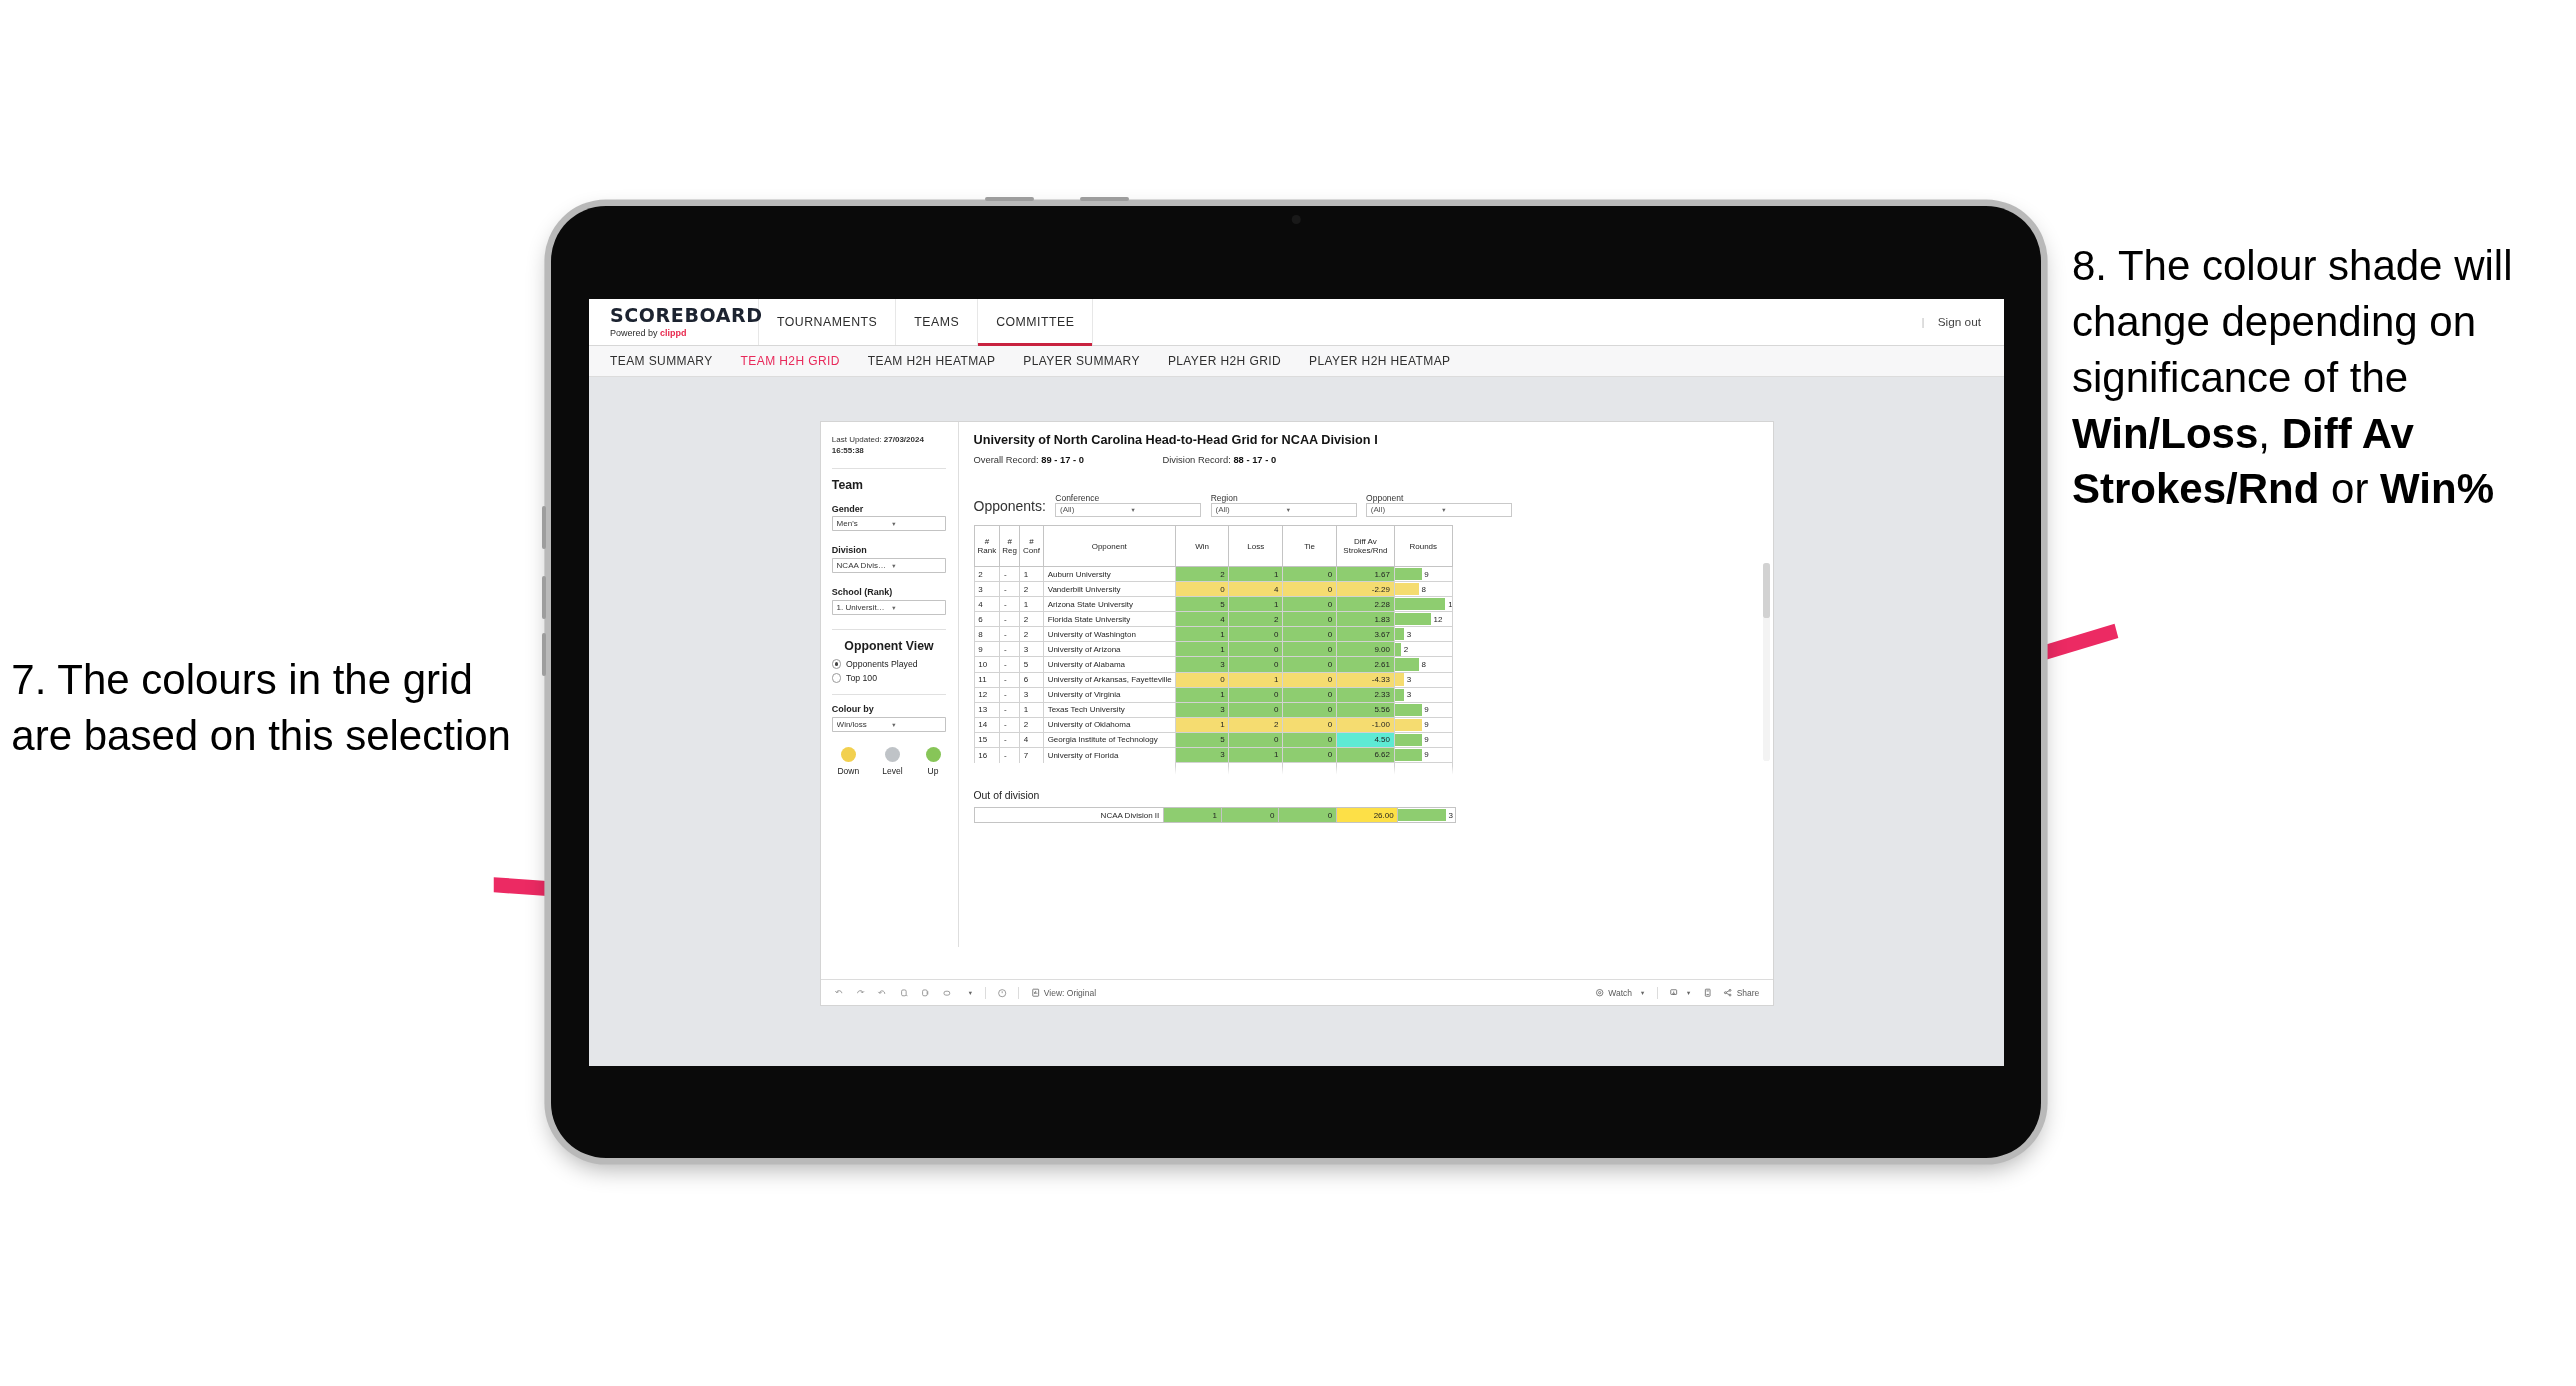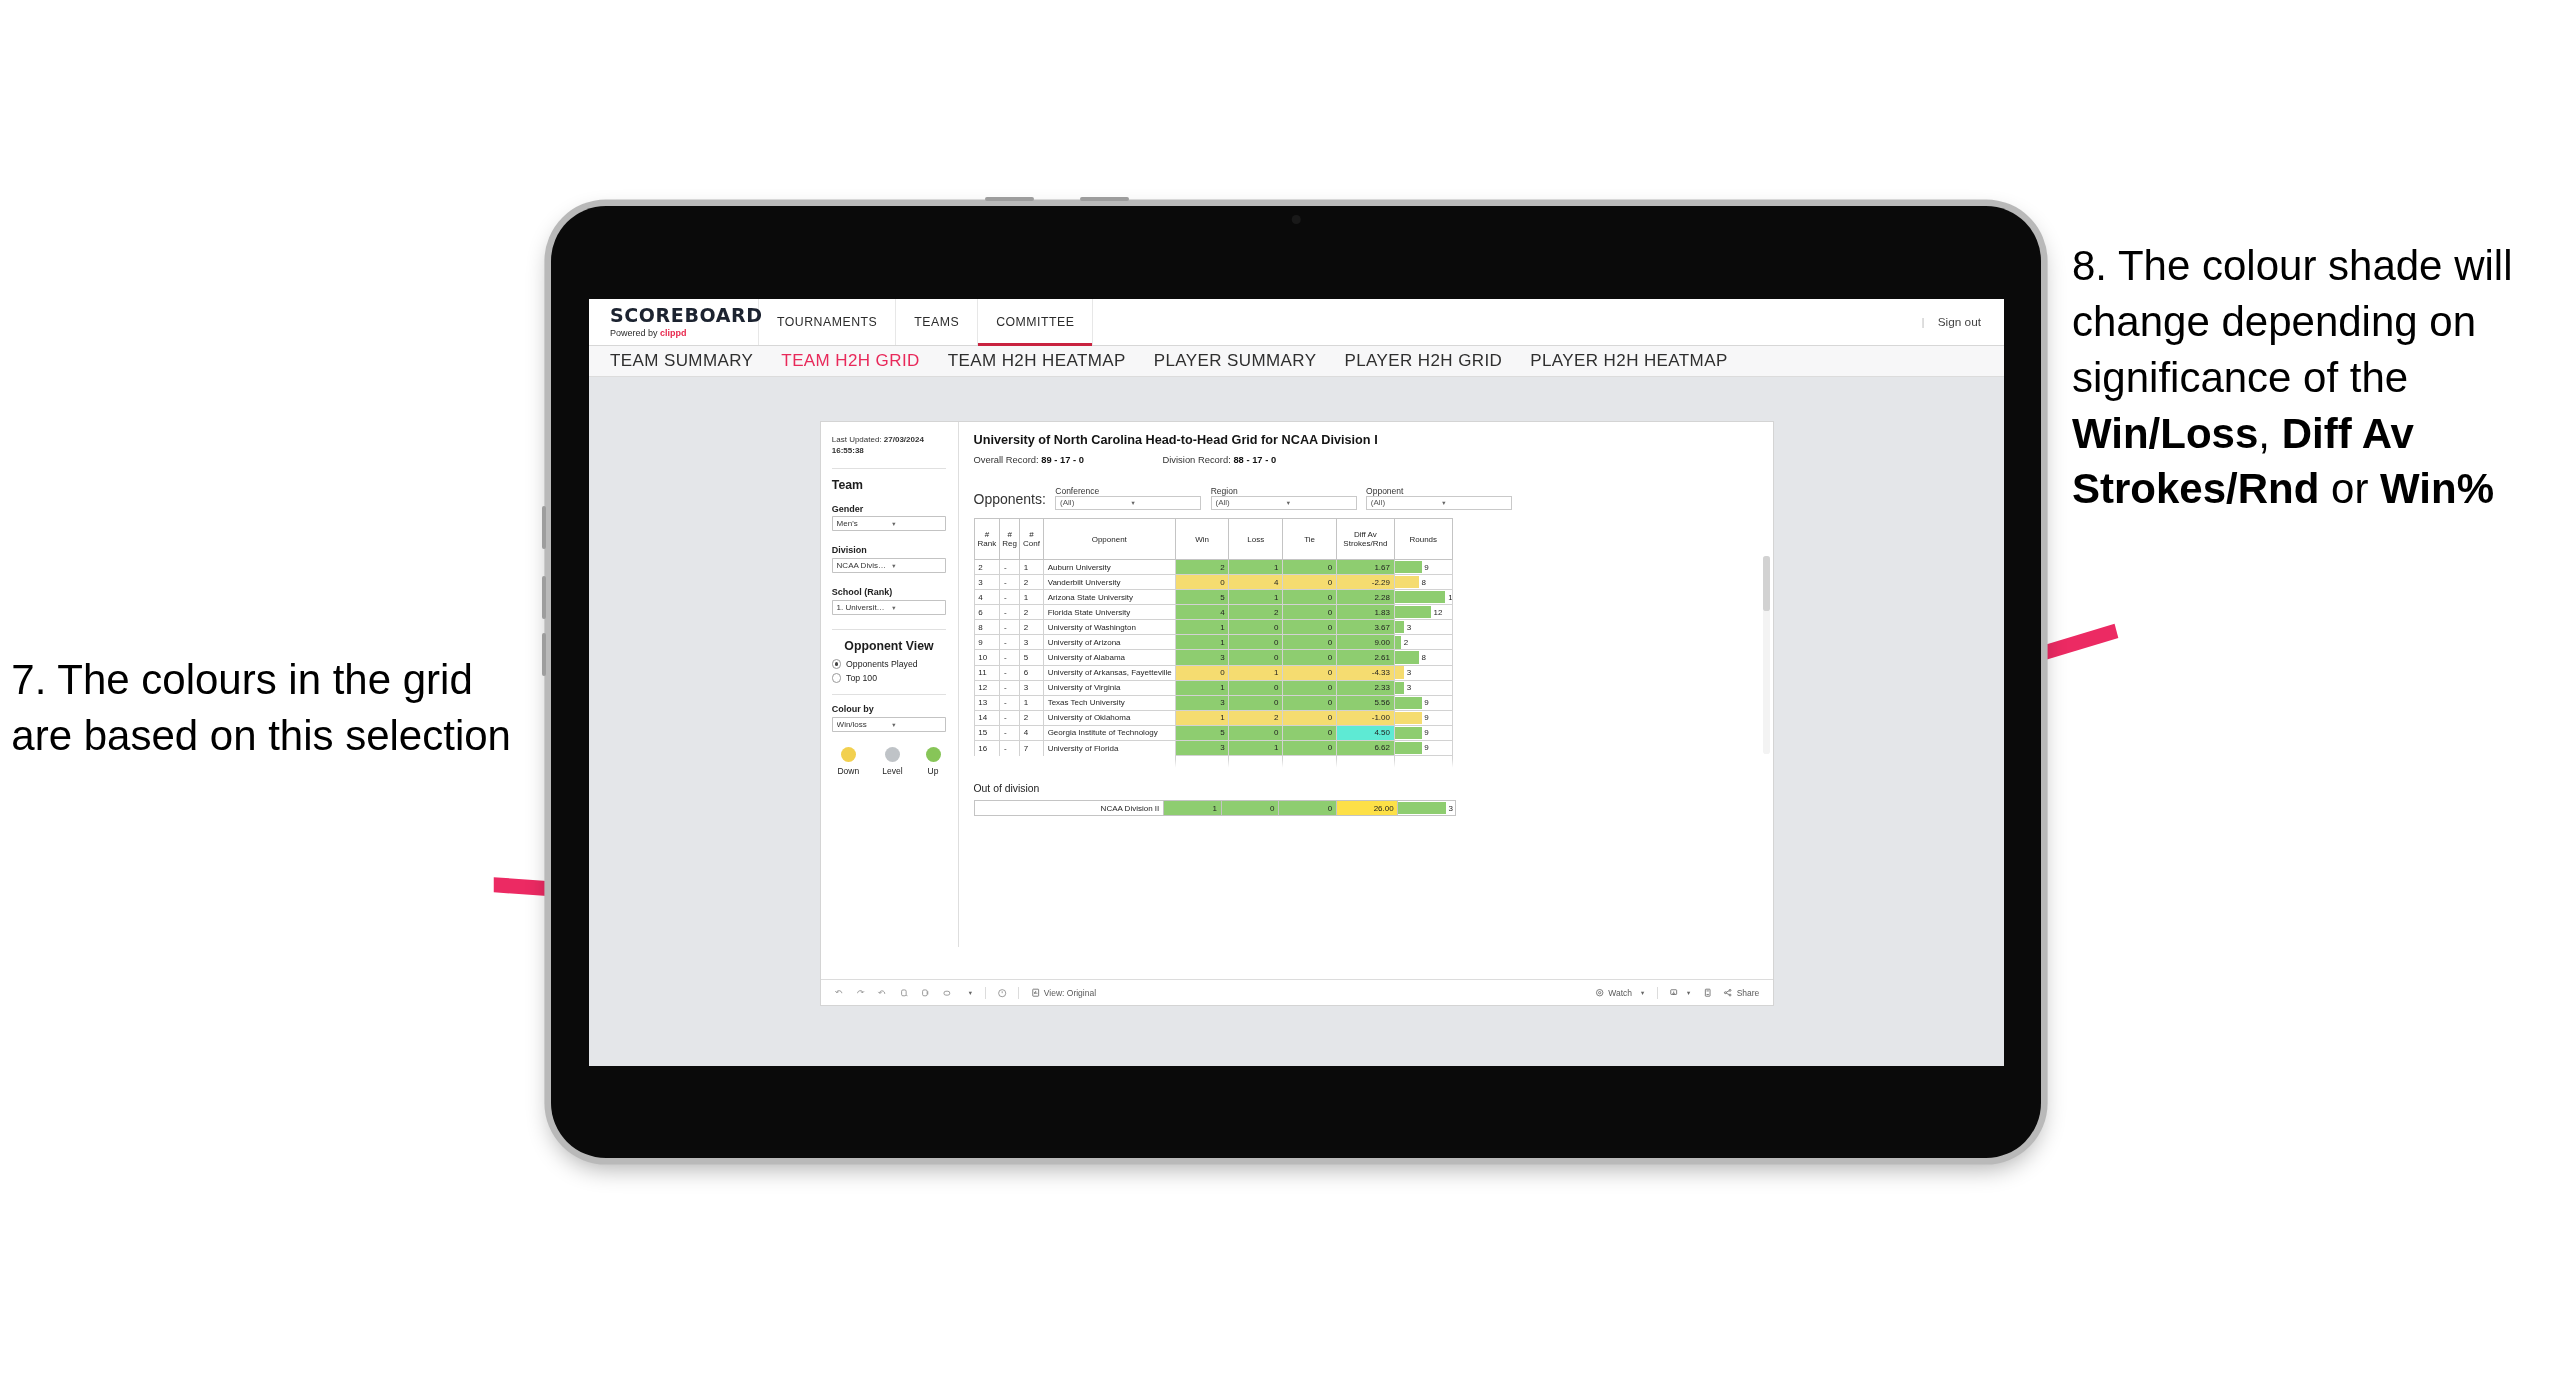--- a/index.html
+++ b/index.html
@@ -51,21 +51,21 @@
   .brand-sub i{font-style:normal;color:#e8294e;font-weight:bold;}
   .navtab{display:flex;align-items:center;padding:0 18px;font-size:12.3px;color:#2c2c2c;
     letter-spacing:0.5px;border-right:0.9px solid #e7e7e7;position:relative;cursor:pointer;}
   .navtab.active:after{content:"";position:absolute;left:0;right:0;bottom:-0.9px;height:2.8px;background:#c8223f;}
   .appbar-right{margin-left:auto;display:flex;align-items:center;padding-right:23px;
     font-size:11.8px;color:#444;gap:13.2px;}
   .appbar-right .sep{color:#bfbfbf;}
 
   #subnav{height:30px;background:#f7f7f8;border-bottom:0.9px solid #dcdcdc;
     display:flex;align-items:center;padding-left:21px;gap:28px;}
-  .subtab{font-size:17px;color:#2f2f2f;letter-spacing:0.4px;cursor:pointer;white-space:nowrap;}
+  .subtab{font-size:12px;color:#2f2f2f;letter-spacing:0.4px;cursor:pointer;white-space:nowrap;}
   .subtab.active{color:#e8295a;}
 
   #canvas{height:690px;background:#e4e6e9;padding-top:44px;box-sizing:border-box;}
 
   
   #wb{margin:0 auto;width:954px;background:#ffffff;border:0.9px solid #d4d4d4;
     display:flex;flex-direction:column;height:585px;box-sizing:border-box;gap:32px;}
   #wb-body{display:flex;flex:1;min-height:0;}
 
   
@@ -88,21 +88,21 @@
   .rdo.on:after{content:"";width:3.8px;height:3.8px;border-radius:50%;background:#444;}
   .legend{display:flex;justify-content:space-between;margin-top:15px;padding:0 5.7px;}
   .lg{display:flex;flex-direction:column;align-items:center;gap:3.8px;}
   .dot{width:15px;height:15px;border-radius:50%;}
   .lg span{font-size:8.5px;color:#222;}
 
   
   #main{flex:1;padding:11.3px 15px 0 15px;box-sizing:border-box;min-width:0;
     display:flex;flex-direction:column;}
   .wbtitle{font-size:12.7px;font-weight:bold;color:#141414;margin-bottom:6.6px;}
-  .records{display:flex;font-size:9.4px;color:#333;margin-bottom:21px;}
+  .records{display:flex;font-size:9.4px;color:#333;margin-bottom:28px;}
   .records .r1{width:189px;}
   .records b{font-weight:bold;color:#111;}
 
   .filters{display:flex;align-items:flex-end;gap:9.4px;margin-bottom:8.5px;}
   .filters .oplbl{font-size:14px;color:#333;padding-bottom:2.8px;}
   .fgrp{display:flex;flex-direction:column;}
   .fgrp .fl2{font-size:8.5px;color:#333;margin-bottom:0;}
   .fsel{height:14px;border:0.9px solid #c9c9c9;background:#fff;display:flex;align-items:center;
     padding:0 3.8px;box-sizing:border-box;font-size:8px;color:#555;cursor:pointer;}
   .fsel span{flex:1;}

